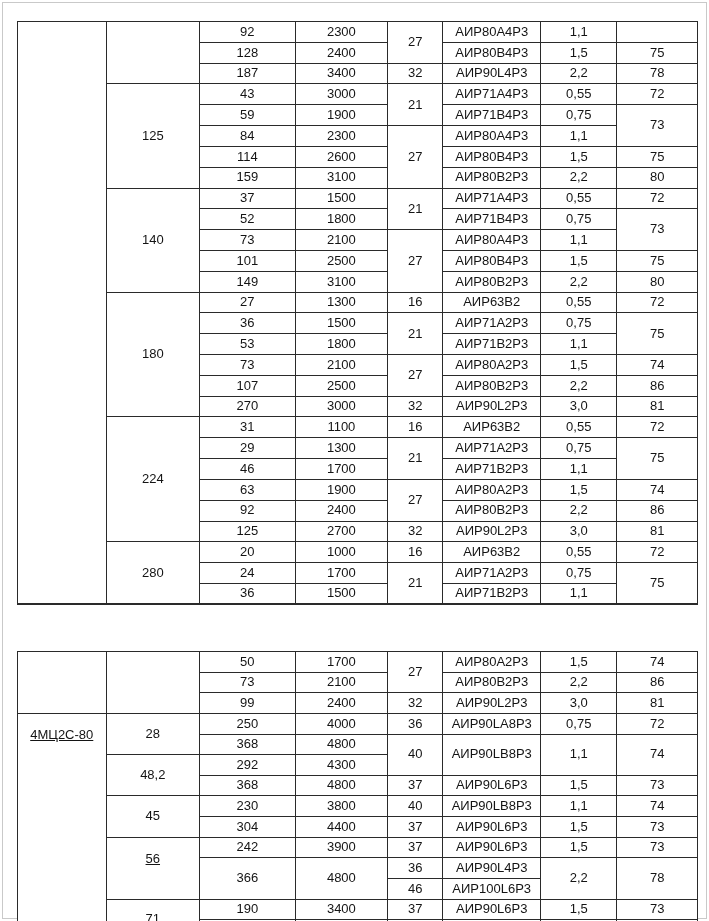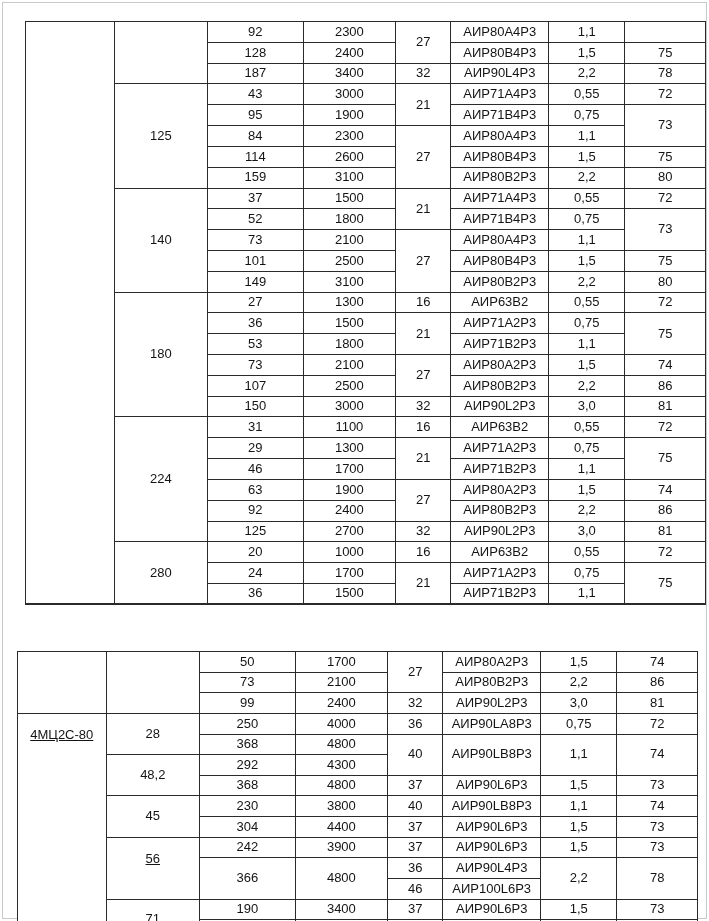--- a/index.html
+++ b/index.html
@@ -29,21 +29,21 @@
     text-align: center;
     vertical-align: middle;
     font-size: 13px;
     color: var(--ink, #141414);
     padding: 0;
     white-space: nowrap;
     overflow: hidden;
     line-height: 1.1;
   }
   table.spec td.va-top { vertical-align: top; padding-top: 14px; text-decoration: underline; }
-  #t1 { top: 18px; margin-left: 8px; }
+  #t1 { top: 18px; }
   #t1 tr { height: 20.82px; }
   #t2 { top: 648px; }
   #t2 tr { height: 20.64px; }
 </style>
 </head>
 <body>
 
 <div class="page">
 
   <table class="spec" id="t1">
@@ -86,21 +86,21 @@
         <tr>
           <td rowspan="5">125</td>
           <td>43</td>
           <td>3000</td>
           <td rowspan="2">21</td>
           <td>АИР71А4Р3</td>
           <td>0,55</td>
           <td>72</td>
         </tr>
         <tr>
-          <td>95</td>
+          <td>59</td>
           <td>1900</td>
           <td>АИР71В4Р3</td>
           <td>0,75</td>
           <td rowspan="2">73</td>
         </tr>
         <tr>
           <td>84</td>
           <td>2300</td>
           <td rowspan="3">27</td>
           <td>АИР80А4Р3</td>
@@ -189,21 +189,21 @@
           <td>74</td>
         </tr>
         <tr>
           <td>107</td>
           <td>2500</td>
           <td>АИР80В2Р3</td>
           <td>2,2</td>
           <td>86</td>
         </tr>
         <tr>
-          <td>150</td>
+          <td>270</td>
           <td>3000</td>
           <td>32</td>
           <td>АИР90L2Р3</td>
           <td>3,0</td>
           <td>81</td>
         </tr>
         <tr>
           <td rowspan="6">224</td>
           <td>31</td>
           <td>1100</td>

